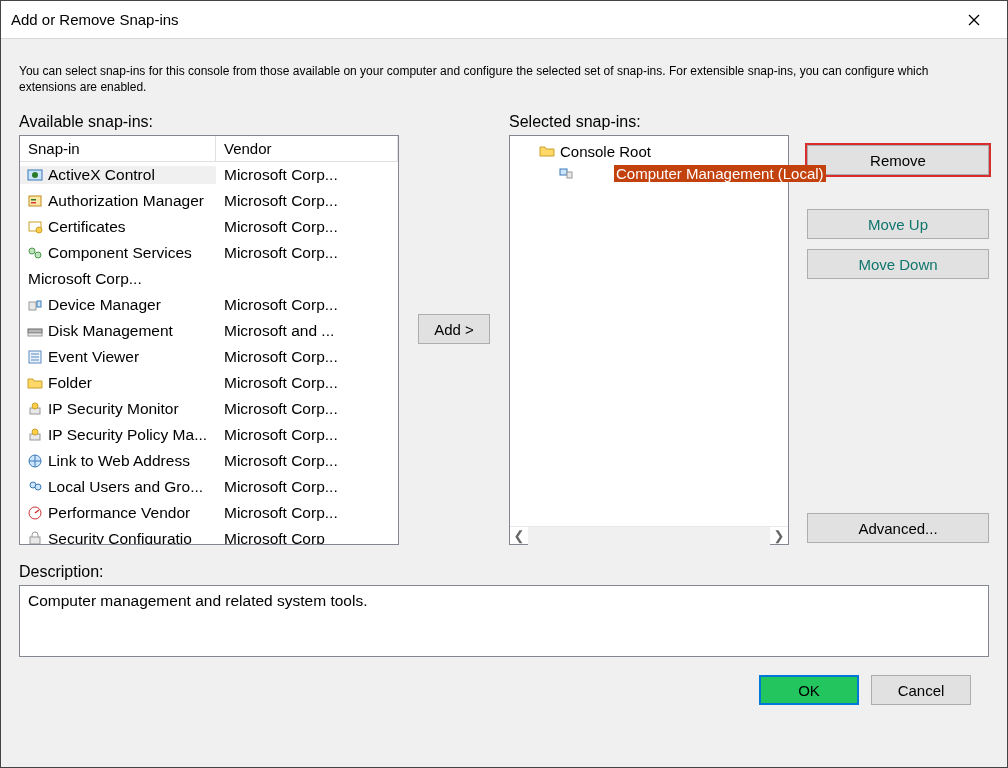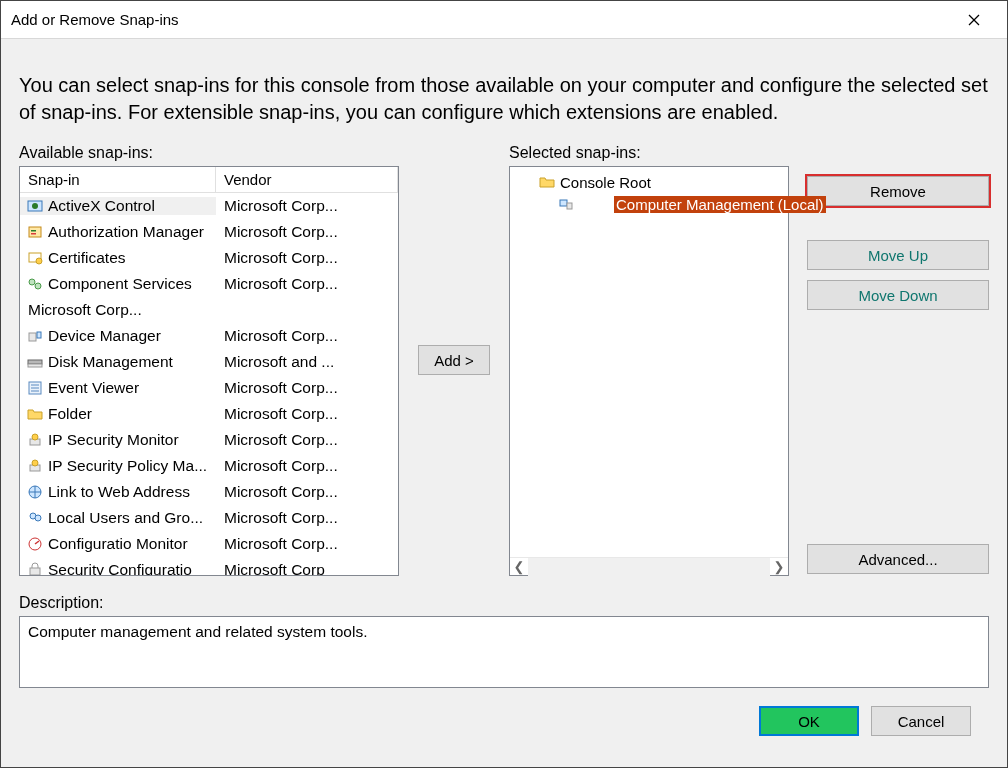--- a/index.html
+++ b/index.html
@@ -40,23 +40,23 @@
     font-size: 17px;
     color: #000;
   }
   .body {
     flex: 1;
     padding: 14px 18px 0 18px;
     display: flex;
     flex-direction: column;
   }
   .intro {
-    font-size: 20px;
+    font-size: 12px;
     line-height: 1.35;
-    margin: 19px 0 18px 0;
+    margin: 10px 0 18px 0;
   }
   .cols {
     display: flex;
     gap: 0;
   }
   .col { display: flex; flex-direction: column; }
   .col.left { width: 380px; }
   .col.mid { width: 110px; align-items: center; justify-content: center; }
   .col.right { width: 280px; }
   .col.actions { flex: 1; padding-left: 18px; display: flex; flex-direction: column; gap: 10px; }
@@ -377,21 +377,21 @@
     </div>
               </div>
               <div class="row">
     <div class="cell" style="width:196px">
       <span class="icon">
                     <svg width="16" height="16" viewBox="0 0 16 16">
                       <circle cx="8" cy="8" r="6" fill="#fff" stroke="#c33"></circle>
                       <line x1="8" y1="8" x2="12" y2="5" stroke="#c33" stroke-width="1.5"></line>
                     </svg>
                   </span>
-      <span>Configuratio Monitor</span>
+      <span>Performance Vendor</span>
     </div>
     <div class="cell" style="flex:1;padding-left:8px">
       <span>Microsoft Corp...</span>
     </div>
               </div>
               <div class="row">
     <div class="cell" style="width:196px">
       <span class="icon">
                     <svg width="16" height="16" viewBox="0 0 16 16">
                       <rect x="3" y="6" width="10" height="7" fill="#e8e8e8" stroke="#999"></rect>

